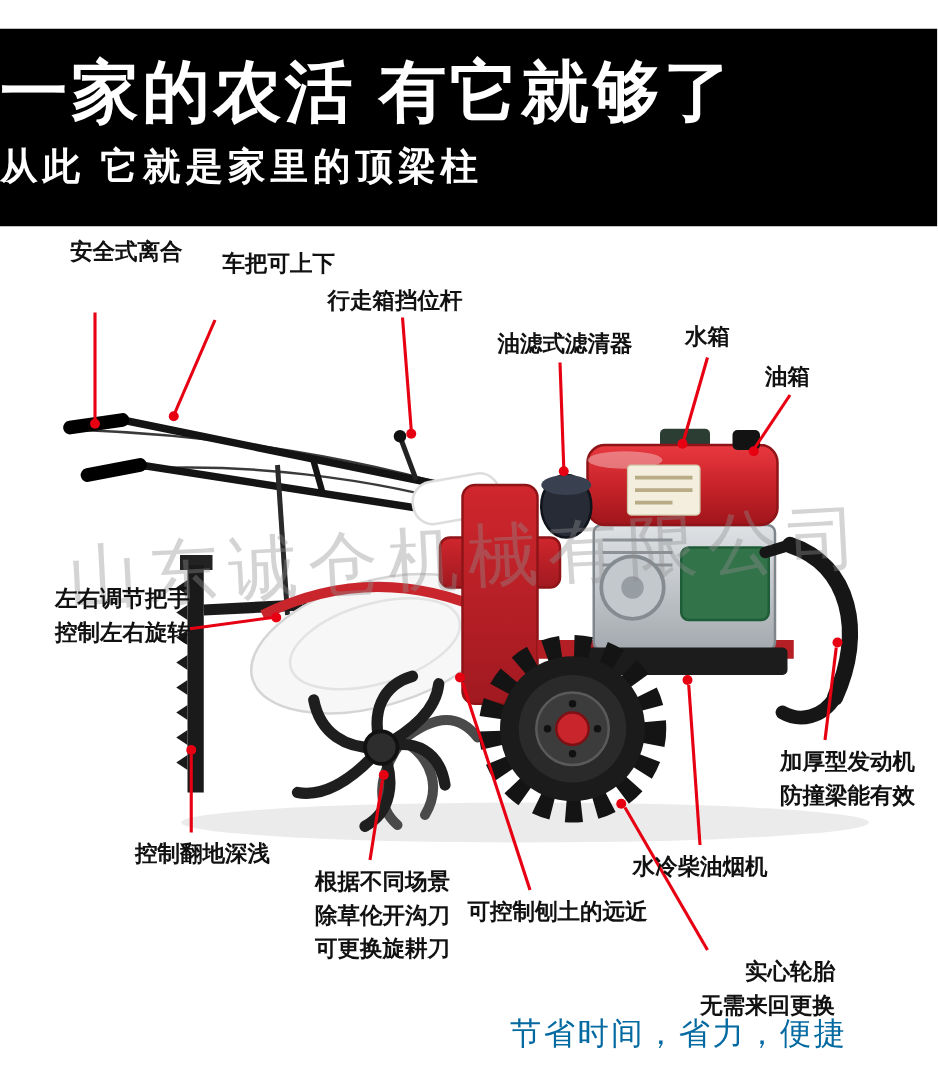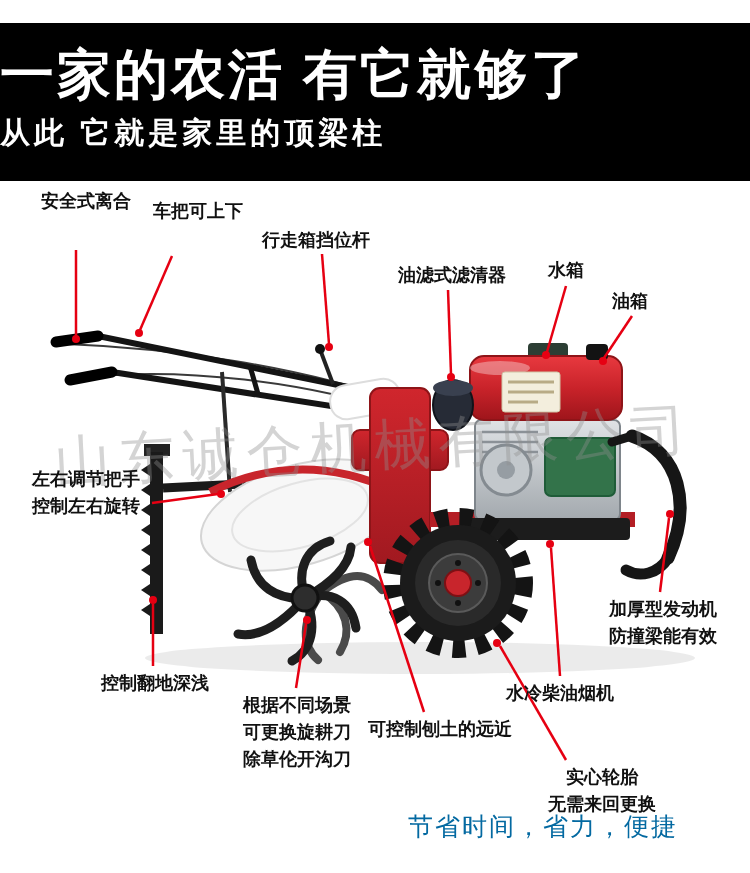--- a/index.html
+++ b/index.html
@@ -13,21 +13,21 @@
   }
   .banner-title{
     padding-top:20px;font-size:54px;font-weight:900;letter-spacing:3px;line-height:62px;
   }
   .banner-subtitle{
     margin-top:8px;font-size:30px;font-weight:700;letter-spacing:4px;
   }
   .stage-svg{position:absolute;left:0;top:0;width:750px;height:873px;}
   .label{
     position:absolute;font-size:18px;line-height:27px;color:#111;
-    font-weight:600;text-align:center;white-space:nowrap;
+    font-weight:600;text-align:right;white-space:nowrap;
   }
   .label span{display:block;}
   .slogan{
     position:absolute;left:408px;top:810px;font-size:25px;color:#0369a1;
     letter-spacing:2px;font-weight:400;white-space:nowrap;
   }
 </style>
 </head>
 <body>
 
@@ -243,22 +243,22 @@
     <span>加厚型发动机</span>
     <span>防撞梁能有效</span>
   </div>
 
   <div class="label" style="left:94px;top:670px;width:122px;">
     <span>控制翻地深浅</span>
   </div>
 
   <div class="label" style="left:234px;top:692px;width:126px;">
     <span>根据不同场景</span>
+    <span>除草伦开沟刀</span>
     <span>可更换旋耕刀</span>
-    <span>除草伦开沟刀</span>
   </div>
 
   <div class="label" style="left:362px;top:716px;width:156px;">
     <span>可控制刨土的远近</span>
   </div>
 
   <div class="label" style="left:506px;top:680px;">
     <span>水冷柴油烟机</span>
   </div>
 

